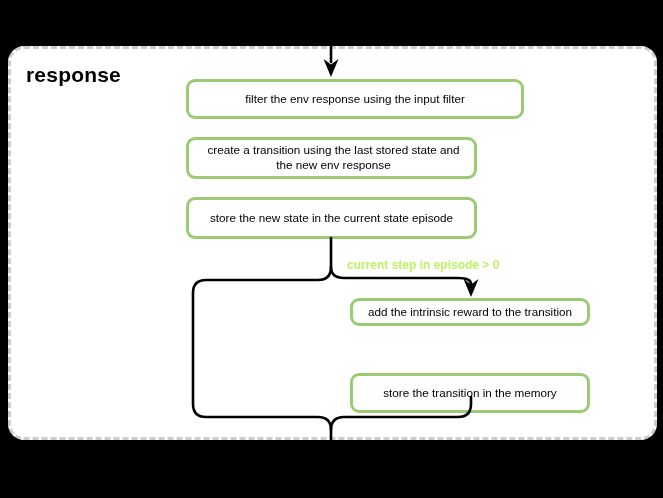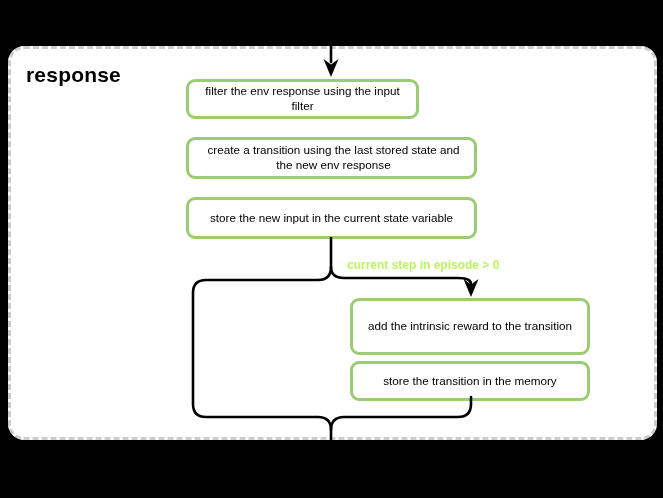--- a/index.html
+++ b/index.html
@@ -28,25 +28,25 @@
     position:absolute;
     box-sizing:border-box;
     background:#fff;
     border:3px solid var(--node-border,#9bcb72);
     border-radius:9px;
     display:flex;align-items:center;justify-content:center;
     text-align:center;
     font-size:11.7px;line-height:1.28;color:#000;
     padding:2px 8px;
   }
-  .node-1{left:186px;top:79px;width:233px;height:40px;}
+  .node-1{left:186px;top:79px;width:338px;height:40px;}
   .node-2{left:186px;top:137px;width:291px;height:42px;padding-left:12px;}
   .node-3{left:186px;top:197px;width:291px;height:42px;}
-  .node-4{left:350px;top:298px;width:240px;height:57px;}
-  .node-5{left:350px;top:361px;width:240px;height:40px;}
+  .node-4{left:350px;top:298px;width:240px;height:28px;}
+  .node-5{left:350px;top:373px;width:240px;height:40px;}
   .condition-label{
     position:absolute;
     left:347px;top:258px;
     font-size:12px;font-weight:bold;color:#bef264;
     white-space:nowrap;
   }
   .connectors{
     position:absolute;left:0;top:0;width:663px;height:498px;
     pointer-events:none;
   }
@@ -70,21 +70,21 @@
 
   <div class="flow-node node-1">
     <span>filter the env response using the input filter</span>
   </div>
 
   <div class="flow-node node-2">
     <span>create a transition using the last stored state and the new env response</span>
   </div>
 
   <div class="flow-node node-3">
-    <span>store the new input in the current state variable</span>
+    <span>store the new state in the current state episode</span>
   </div>
 
   <div class="flow-node node-4">
     <span>add the intrinsic reward to the transition</span>
   </div>
 
   <div class="flow-node node-5">
     <span>store the transition in the memory</span>
   </div>
 

